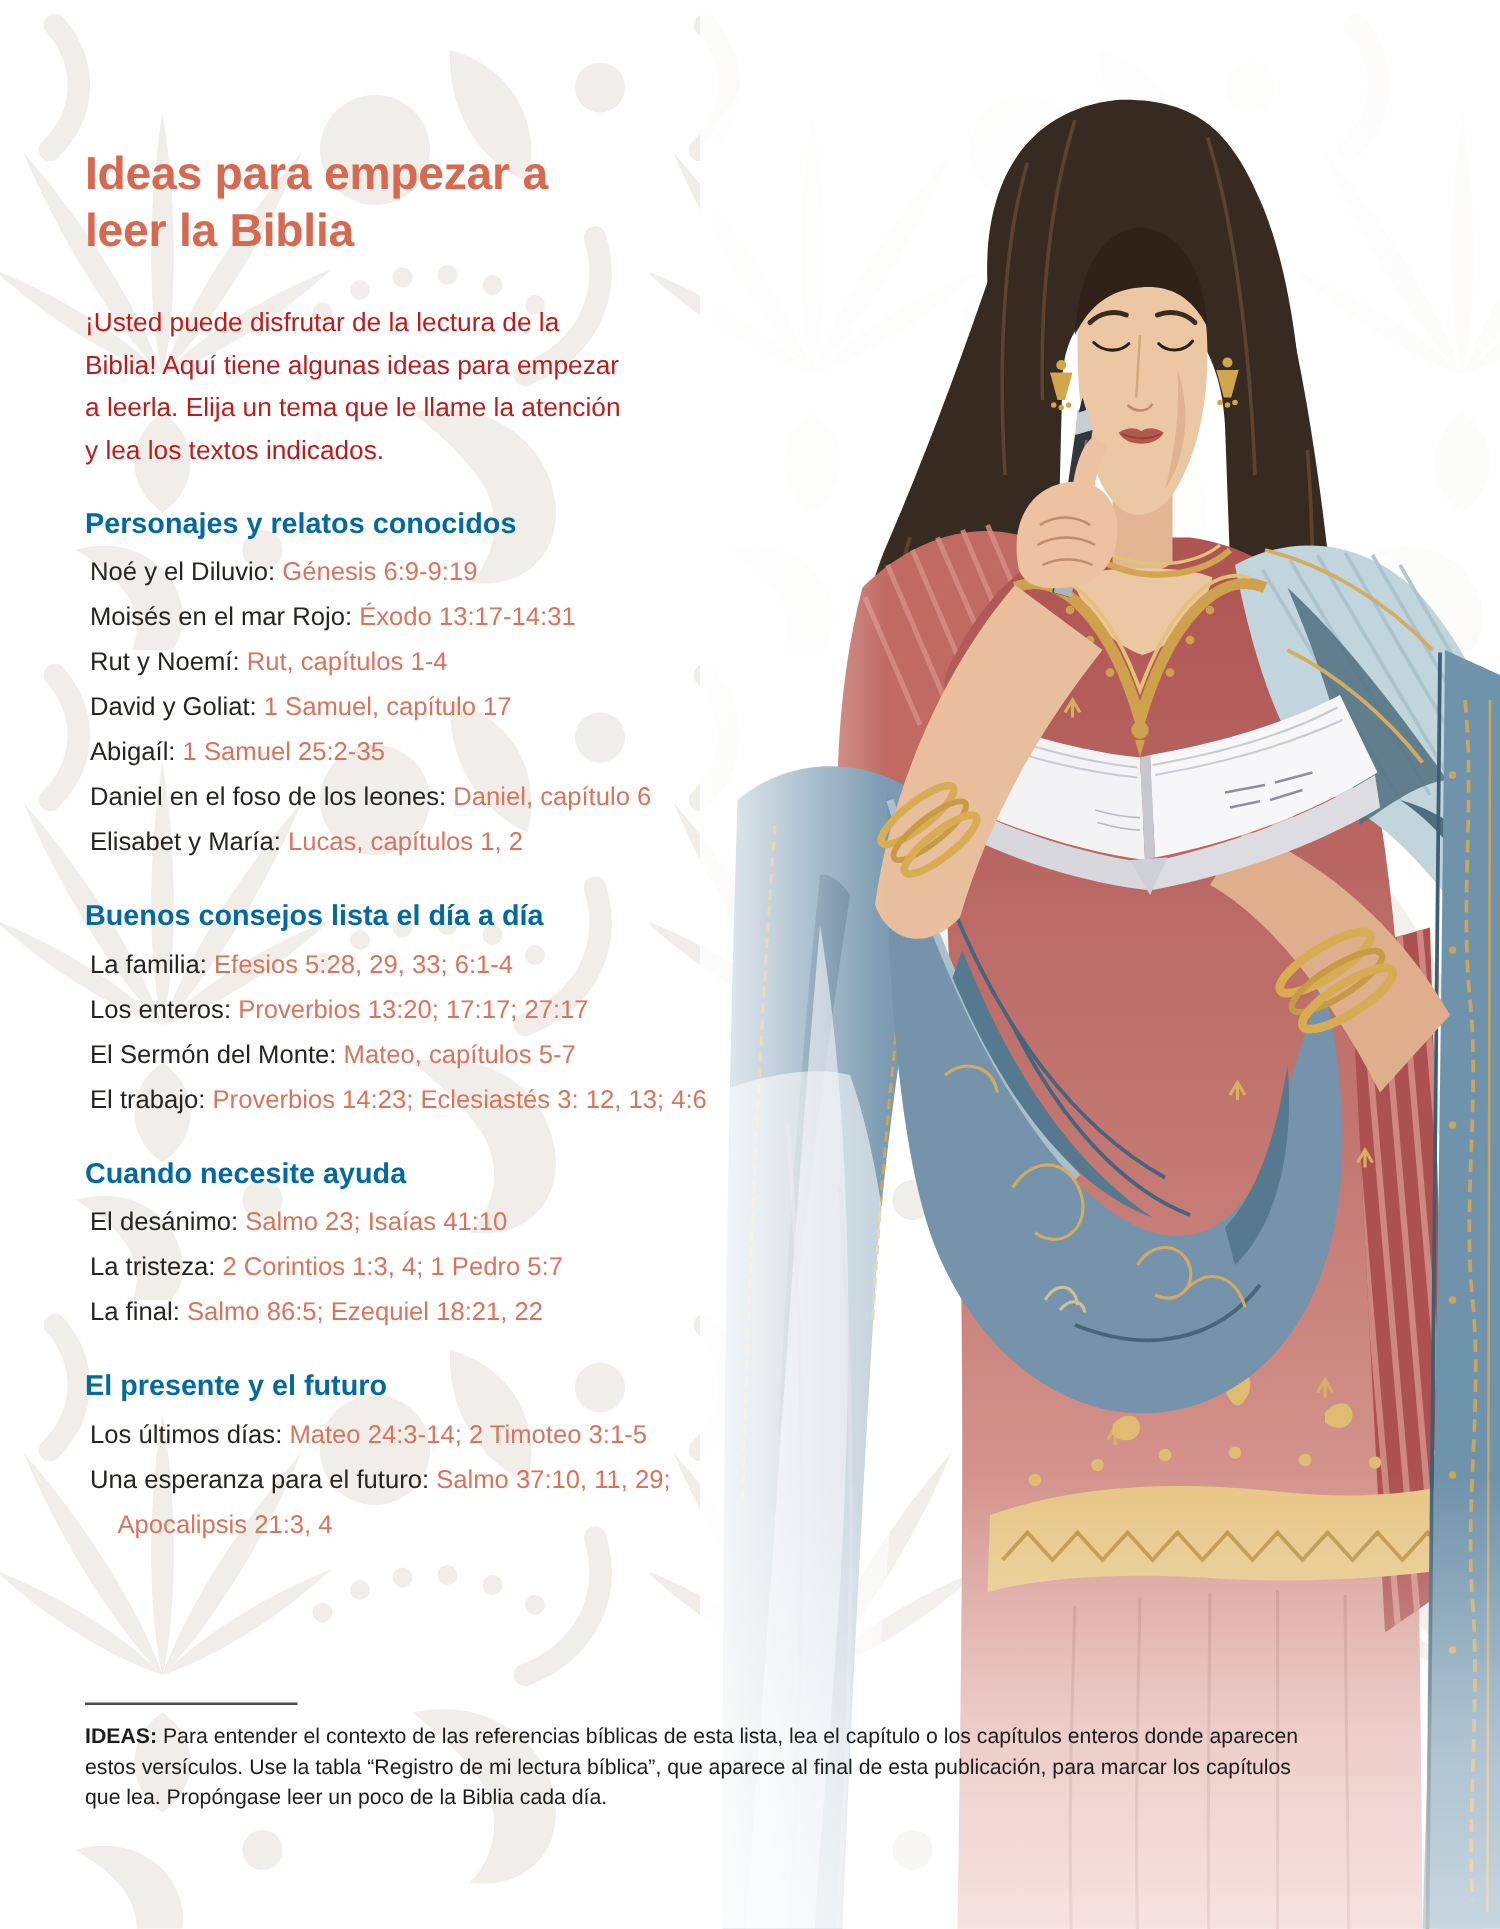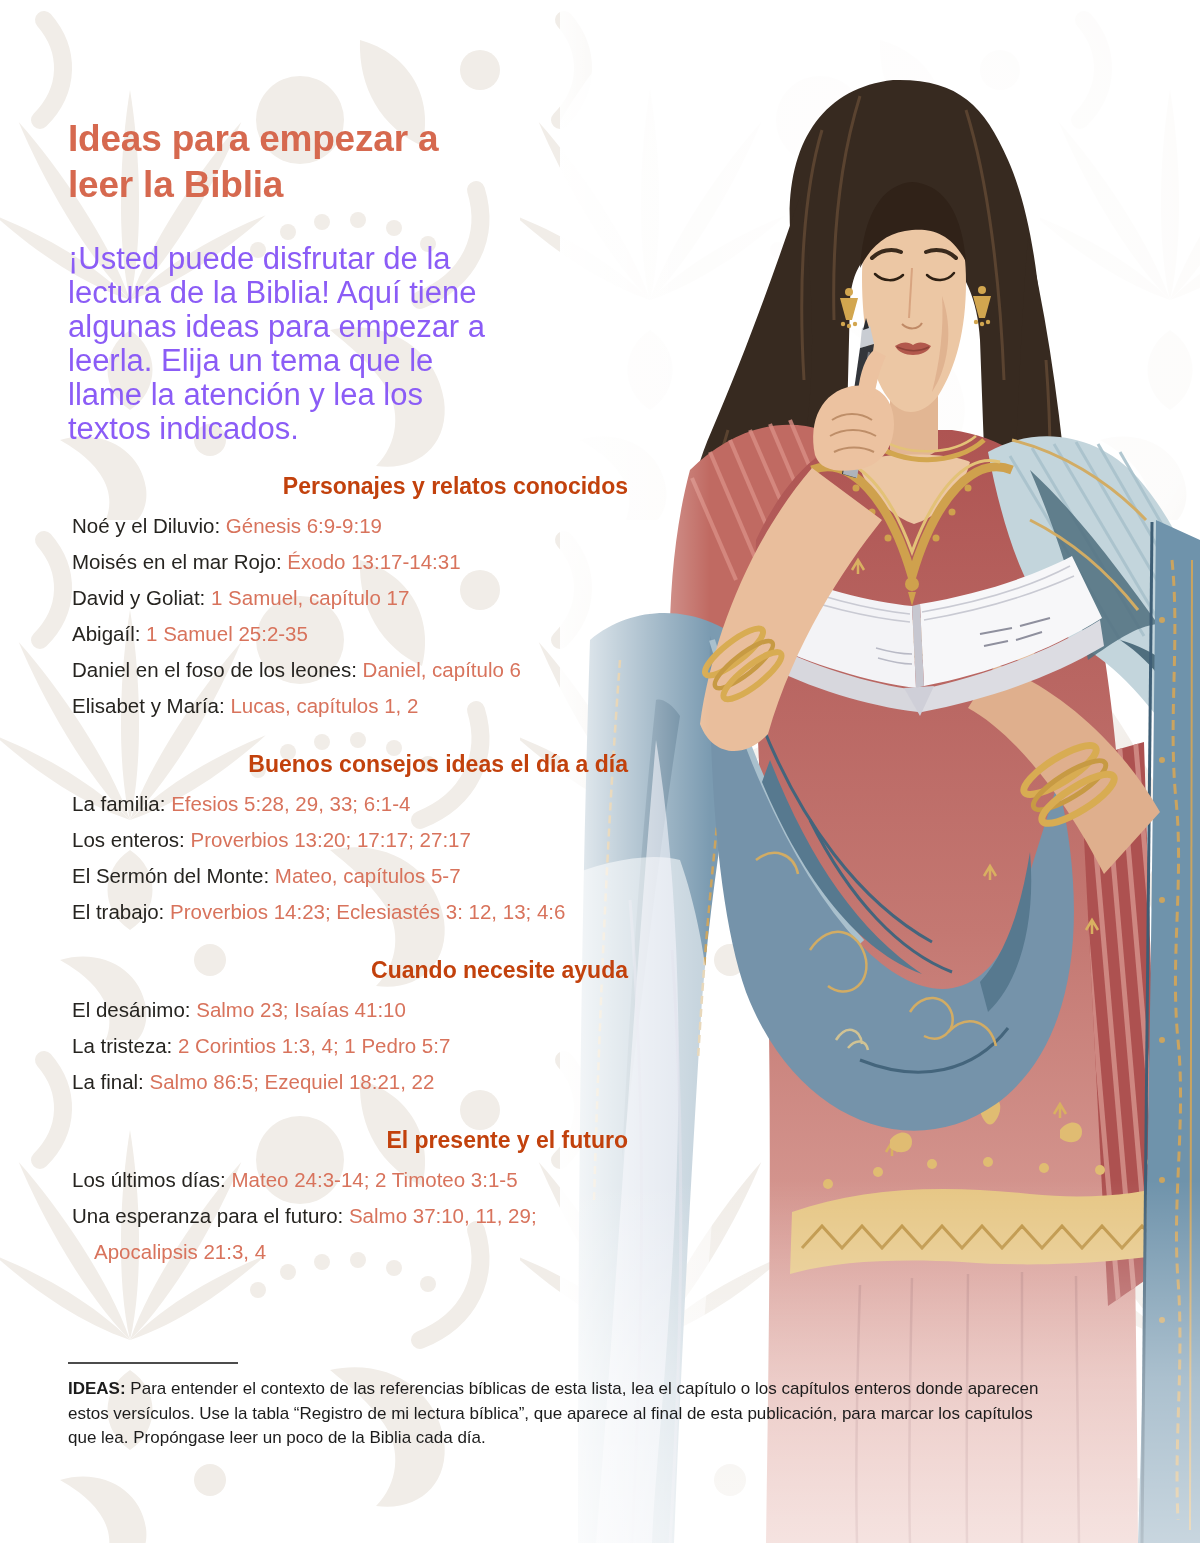--- a/index.html
+++ b/index.html
@@ -11,26 +11,26 @@
   .pattern-layer{position:absolute;top:0;left:0;width:1200px;height:1543px;z-index:0;}
   .illo-layer{position:absolute;top:0;left:560px;width:640px;height:1543px;z-index:1;}
   .content{position:absolute;left:68px;top:116px;width:560px;z-index:2;}
   .page-title{
     margin:0;width:372px;
     font-size:37px;line-height:46px;font-weight:bold;color:#D6694F;
     letter-spacing:-0.2px;
   }
   .intro{
     margin:34px 0 0 0;width:432px;
-    font-size:31px;line-height:34px;color:#8b5cf6;
+    font-size:21px;line-height:34px;color:#b91c1c;
   }
   .section{margin:0;}
   .sec-heading{
     margin:24px 0 6px 0;
-    font-size:23px;line-height:32px;font-weight:bold;color:#c2410c;text-align:right;
+    font-size:23px;line-height:32px;font-weight:bold;color:#0369a1;
   }
   .item{
     margin-left:4px;width:540px;
     padding-left:22px;text-indent:-22px;
     font-size:20.5px;line-height:36px;color:#262420;
   }
   .ref{color:#D8735C;}
   .footer{position:absolute;left:68px;top:1362px;z-index:3;width:1000px;}
   .footer-divider{width:170px;height:2px;background:#4C4C4C;}
   .footer-text{
@@ -383,28 +383,29 @@
 </svg>
 
 <div class="content">
   <h1 class="page-title">Ideas para empezar a leer la Biblia</h1>
   <p class="intro">¡Usted puede disfrutar de la lectura de la Biblia! Aquí tiene algunas ideas para empezar a leerla. Elija un tema que le llame la atención y lea los textos indicados.</p>
 
   <div class="section">
     <div class="sec-heading">Personajes y relatos conocidos</div>
     <div class="item"><span>Noé y el Diluvio: </span><span class="ref">Génesis 6:9-9:19</span></div>
     <div class="item"><span>Moisés en el mar Rojo: </span><span class="ref">Éxodo 13:17-14:31</span></div>
+    <div class="item"><span>Rut y Noemí: </span><span class="ref">Rut, capítulos 1-4</span></div>
     <div class="item"><span>David y Goliat: </span><span class="ref">1 Samuel, capítulo 17</span></div>
     <div class="item"><span>Abigaíl: </span><span class="ref">1 Samuel 25:2-35</span></div>
     <div class="item"><span>Daniel en el foso de los leones: </span><span class="ref">Daniel, capítulo 6</span></div>
     <div class="item"><span>Elisabet y María: </span><span class="ref">Lucas, capítulos 1, 2</span></div>
   </div>
 
   <div class="section">
-    <div class="sec-heading">Buenos consejos ideas el día a día</div>
+    <div class="sec-heading">Buenos consejos lista el día a día</div>
     <div class="item"><span>La familia: </span><span class="ref">Efesios 5:28, 29, 33; 6:1-4</span></div>
     <div class="item"><span>Los enteros: </span><span class="ref">Proverbios 13:20; 17:17; 27:17</span></div>
     <div class="item"><span>El Sermón del Monte: </span><span class="ref">Mateo, capítulos 5-7</span></div>
     <div class="item"><span>El trabajo: </span><span class="ref">Proverbios 14:23; Eclesiastés 3: 12, 13; 4:6</span></div>
   </div>
 
   <div class="section">
     <div class="sec-heading">Cuando necesite ayuda</div>
     <div class="item"><span>El desánimo: </span><span class="ref">Salmo 23; Isaías 41:10</span></div>
     <div class="item"><span>La tristeza: </span><span class="ref">2 Corintios 1:3, 4; 1 Pedro 5:7</span></div>

